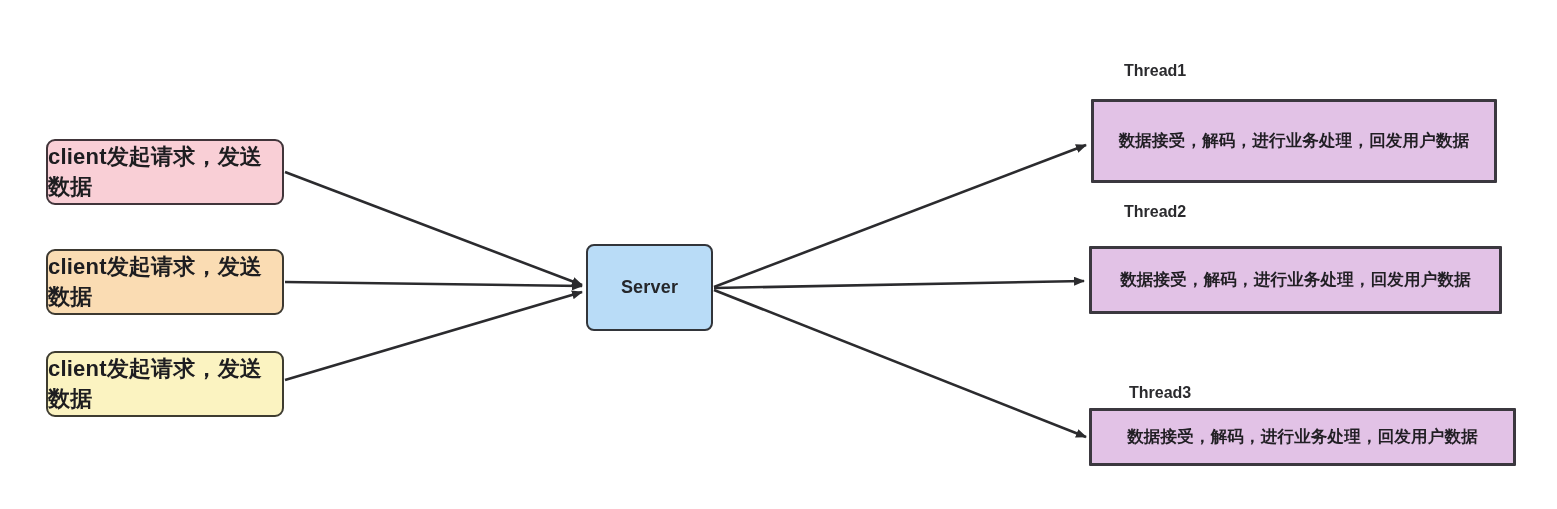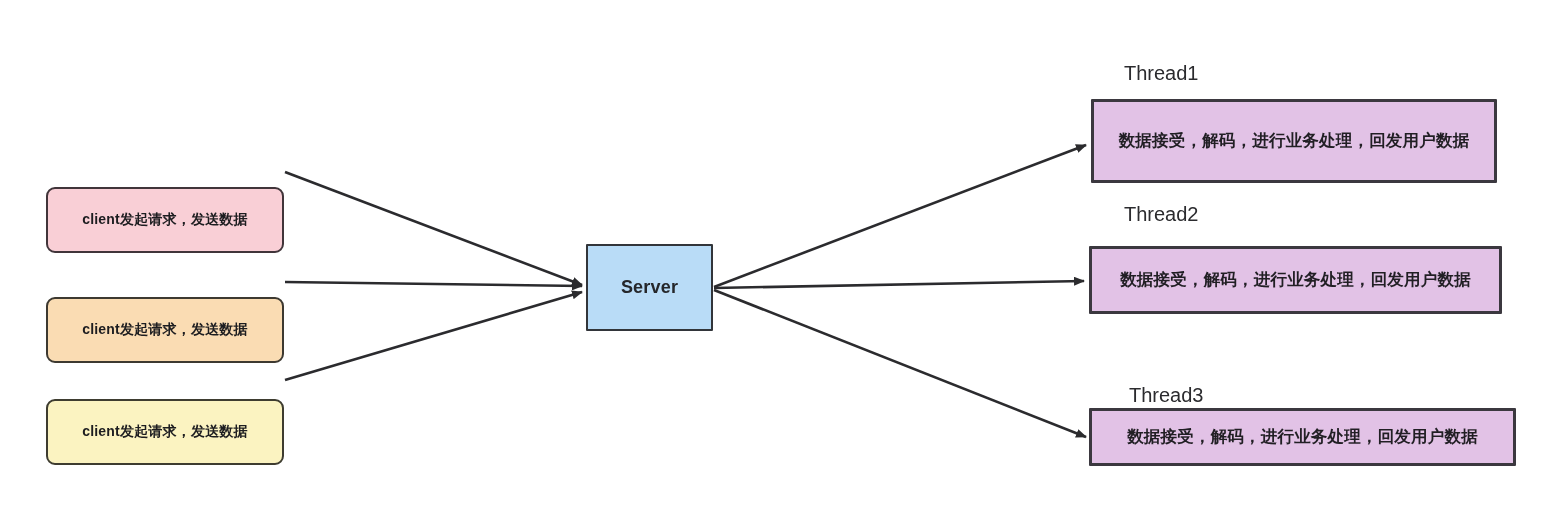--- a/index.html
+++ b/index.html
@@ -31,46 +31,45 @@
     display: flex;
     align-items: center;
     justify-content: center;
     border: 2px solid #3c3c42;
     font-weight: bold;
     color: #1d1d20;
     letter-spacing: 0.2px;
   }
   .client-node {
     border-radius: 9px;
-    font-size: 14px;
+    font-size: 22px;
     border-width: 2.5px;
-    margin-top: 48px;
   }
   .client-1 { background: #f9cfd6; border-color: #41353a; }
   .client-2 { background: #fadcb3; border-color: #3d3931; }
   .client-3 { background: #fbf3c1; border-color: #3e3c30; }
   .server-node {
     background: #b9dcf7;
-    border-radius: 1px;
+    border-radius: 8px;
     border-color: #32353a;
     font-size: 18px;
     color: #25272b;
   }
   .thread-node {
     background: #e2c2e6;
     border-radius: 1px;
     border-color: #3b383f;
     border-width: 3px;
     font-size: 16.5px;
     color: #211f24;
   }
   .thread-label {
     position: absolute;
-    font-size: 20px;
-    font-weight: normal;
+    font-size: 16px;
+    font-weight: bold;
     color: #2b2b2e;
     white-space: nowrap;
   }
 </style>
 </head>
 <body>
 
 <div id="canvas">
 
   <svg id="edges" viewBox="0 0 1557 509" width="1557" height="509">

